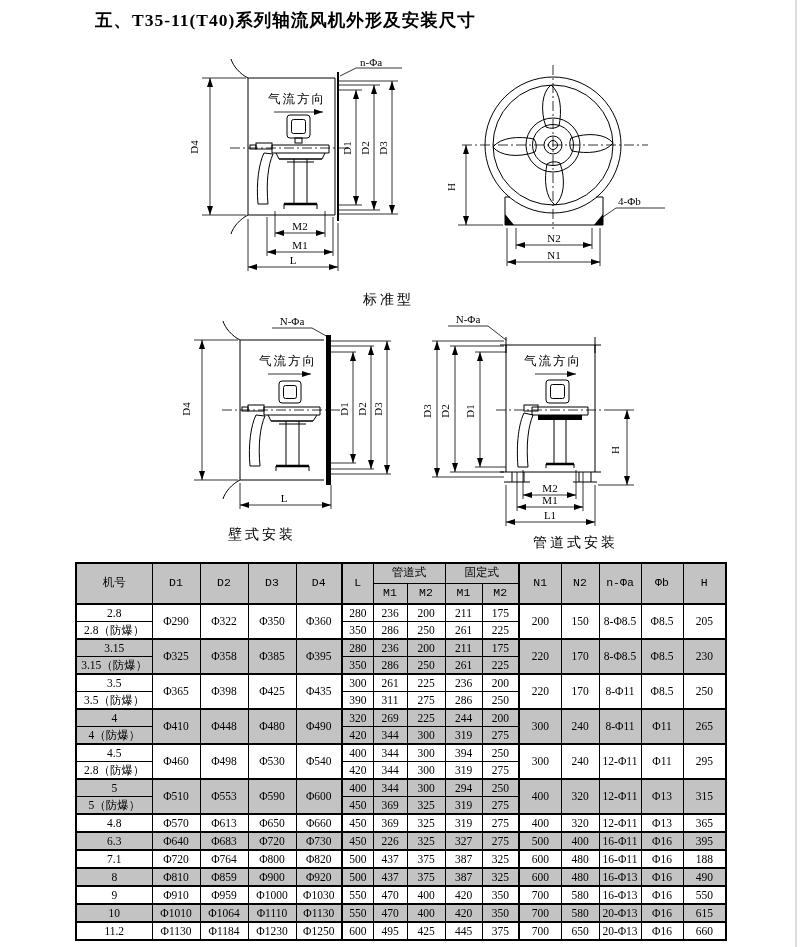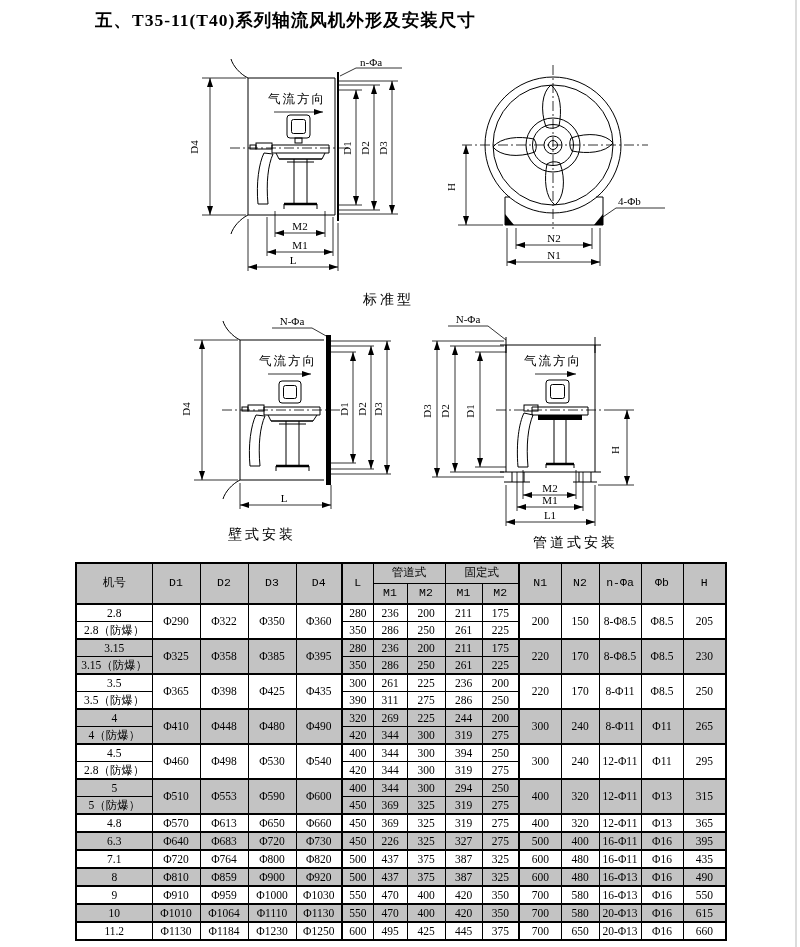--- a/index.html
+++ b/index.html
@@ -478,21 +478,21 @@
           <td>Φ820</td>
           <td class="lcol">500</td>
           <td>437</td>
           <td>375</td>
           <td>387</td>
           <td>325</td>
           <td class="n1col">600</td>
           <td>480</td>
           <td>16-Φ11</td>
           <td>Φ16</td>
-          <td>435</td>
+          <td>188</td>
         </tr>
         <tr class="shaded group-start single">
           <td>8</td>
           <td>Φ810</td>
           <td>Φ859</td>
           <td>Φ900</td>
           <td>Φ920</td>
           <td class="lcol">500</td>
           <td>437</td>
           <td>375</td>

